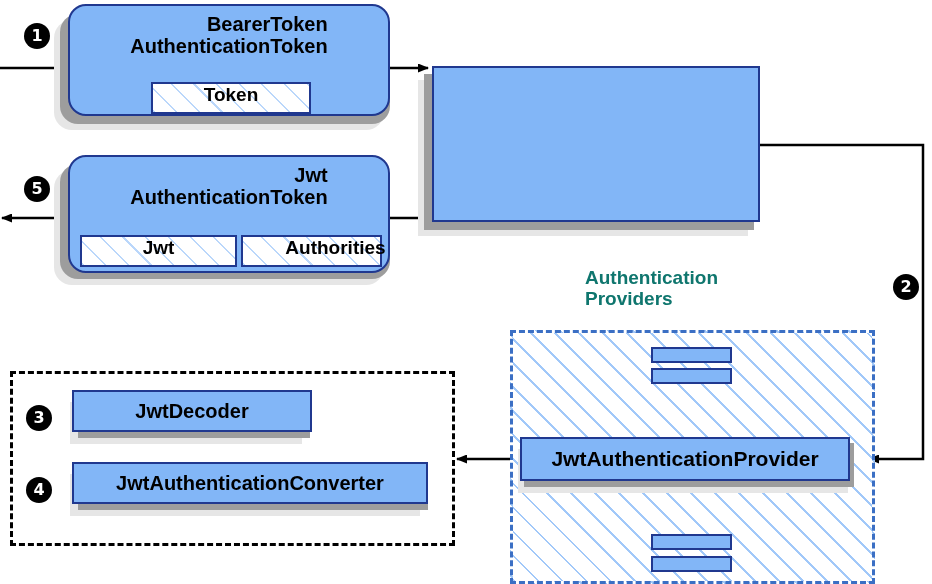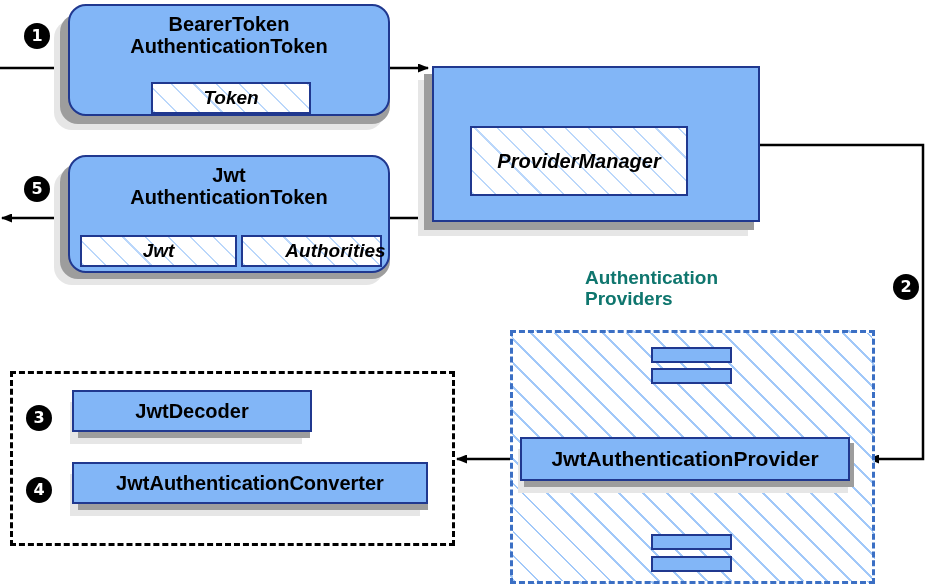--- a/index.html
+++ b/index.html
@@ -46,45 +46,43 @@
     z-index: 10;
     display: flex;
     flex-direction: column;
     align-items: center;
     color: #000000;
     font-weight: bold;
   }
   .node.rounded { border-radius: 18px; }
 
   .node-title {
-    text-align: center;
+    text-align: right;
     line-height: 1.12;
     font-weight: bold;
     white-space: pre-line;
   }
 
   
   .sub {
     position: absolute;
     box-sizing: border-box;
     border: 2px solid #20388f;
     background-color: #ffffff;
     background-image: repeating-linear-gradient(
         45deg,
         rgba(130,182,247,0.55) 0px,
         rgba(130,182,247,0.55) 1.5px,
         rgba(255,255,255,0) 1.5px,
         rgba(255,255,255,0) 16px);
     display: flex;
-    align-items: center;
     justify-content: center;
     font-weight: bold;
     color: #000;
     z-index: 12;
-    font-style: italic;
   }
 
   
   .dashed-region {
     position: absolute;
     box-sizing: border-box;
     z-index: 2;
   }
   .dashed-black {
     border: 3px dashed #000000;
@@ -220,23 +218,20 @@
 AuthenticationToken</div>
     <div class="sub" style="left:10px; top:78px; width:157px; height:32px; font-size:19px;">
       <span>Jwt</span>
     </div>
     <div class="sub" style="left:171px; top:78px; width:141px; height:32px; font-size:19px;padding-left:48px;">
       <span>Authorities</span>
     </div>
   </div>
 
   <div class="node" style="left:432px; top:66px; width:328px; height:156px;">
-    <div class="sub" style="left:36px; top:58px; width:218px; height:70px; font-size:20px;">
-      <span>ProviderManager</span>
-    </div>
   </div>
 
   <div class="mini-bar" style="left:651px; top:347px; width:81px; height:16px;"></div>
   <div class="mini-bar" style="left:651px; top:368px; width:81px; height:16px;"></div>
 
   <div class="plain-node" style="left:520px; top:437px; width:330px; height:44px; font-size:21px;align-items:center;">
     <span>JwtAuthenticationProvider</span>
   </div>
 
   <div class="mini-bar" style="left:651px; top:534px; width:81px; height:16px;"></div>

